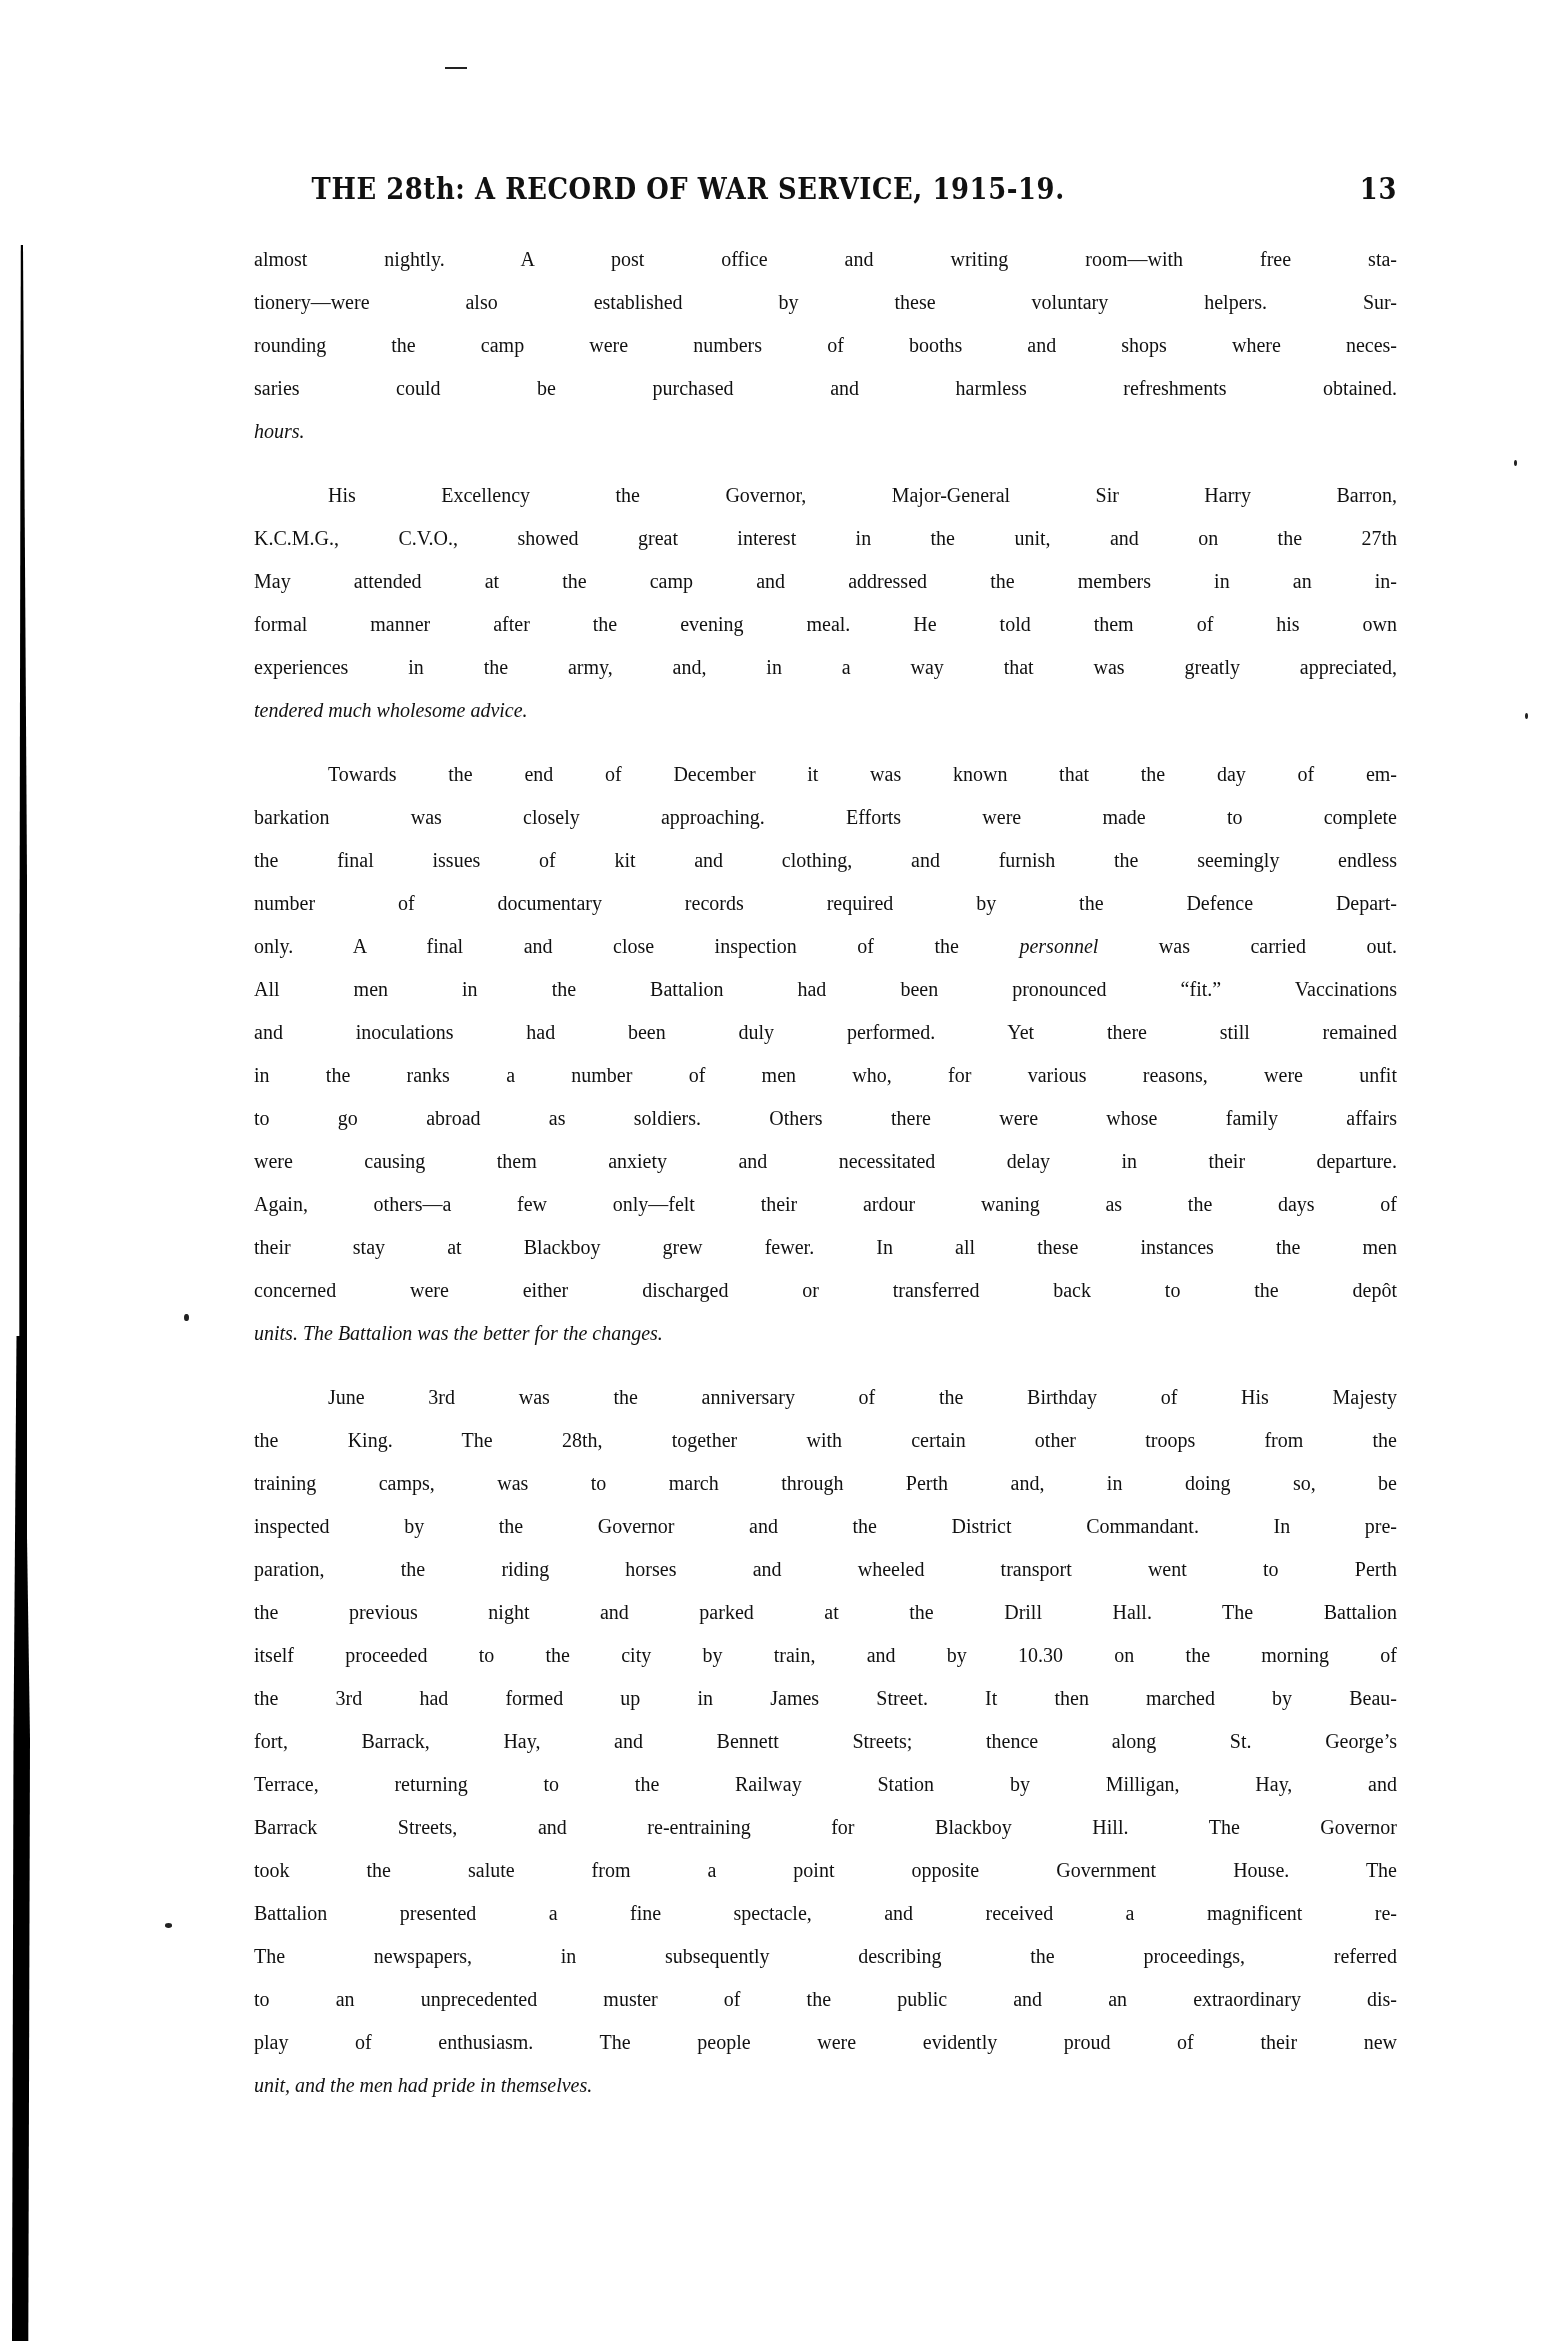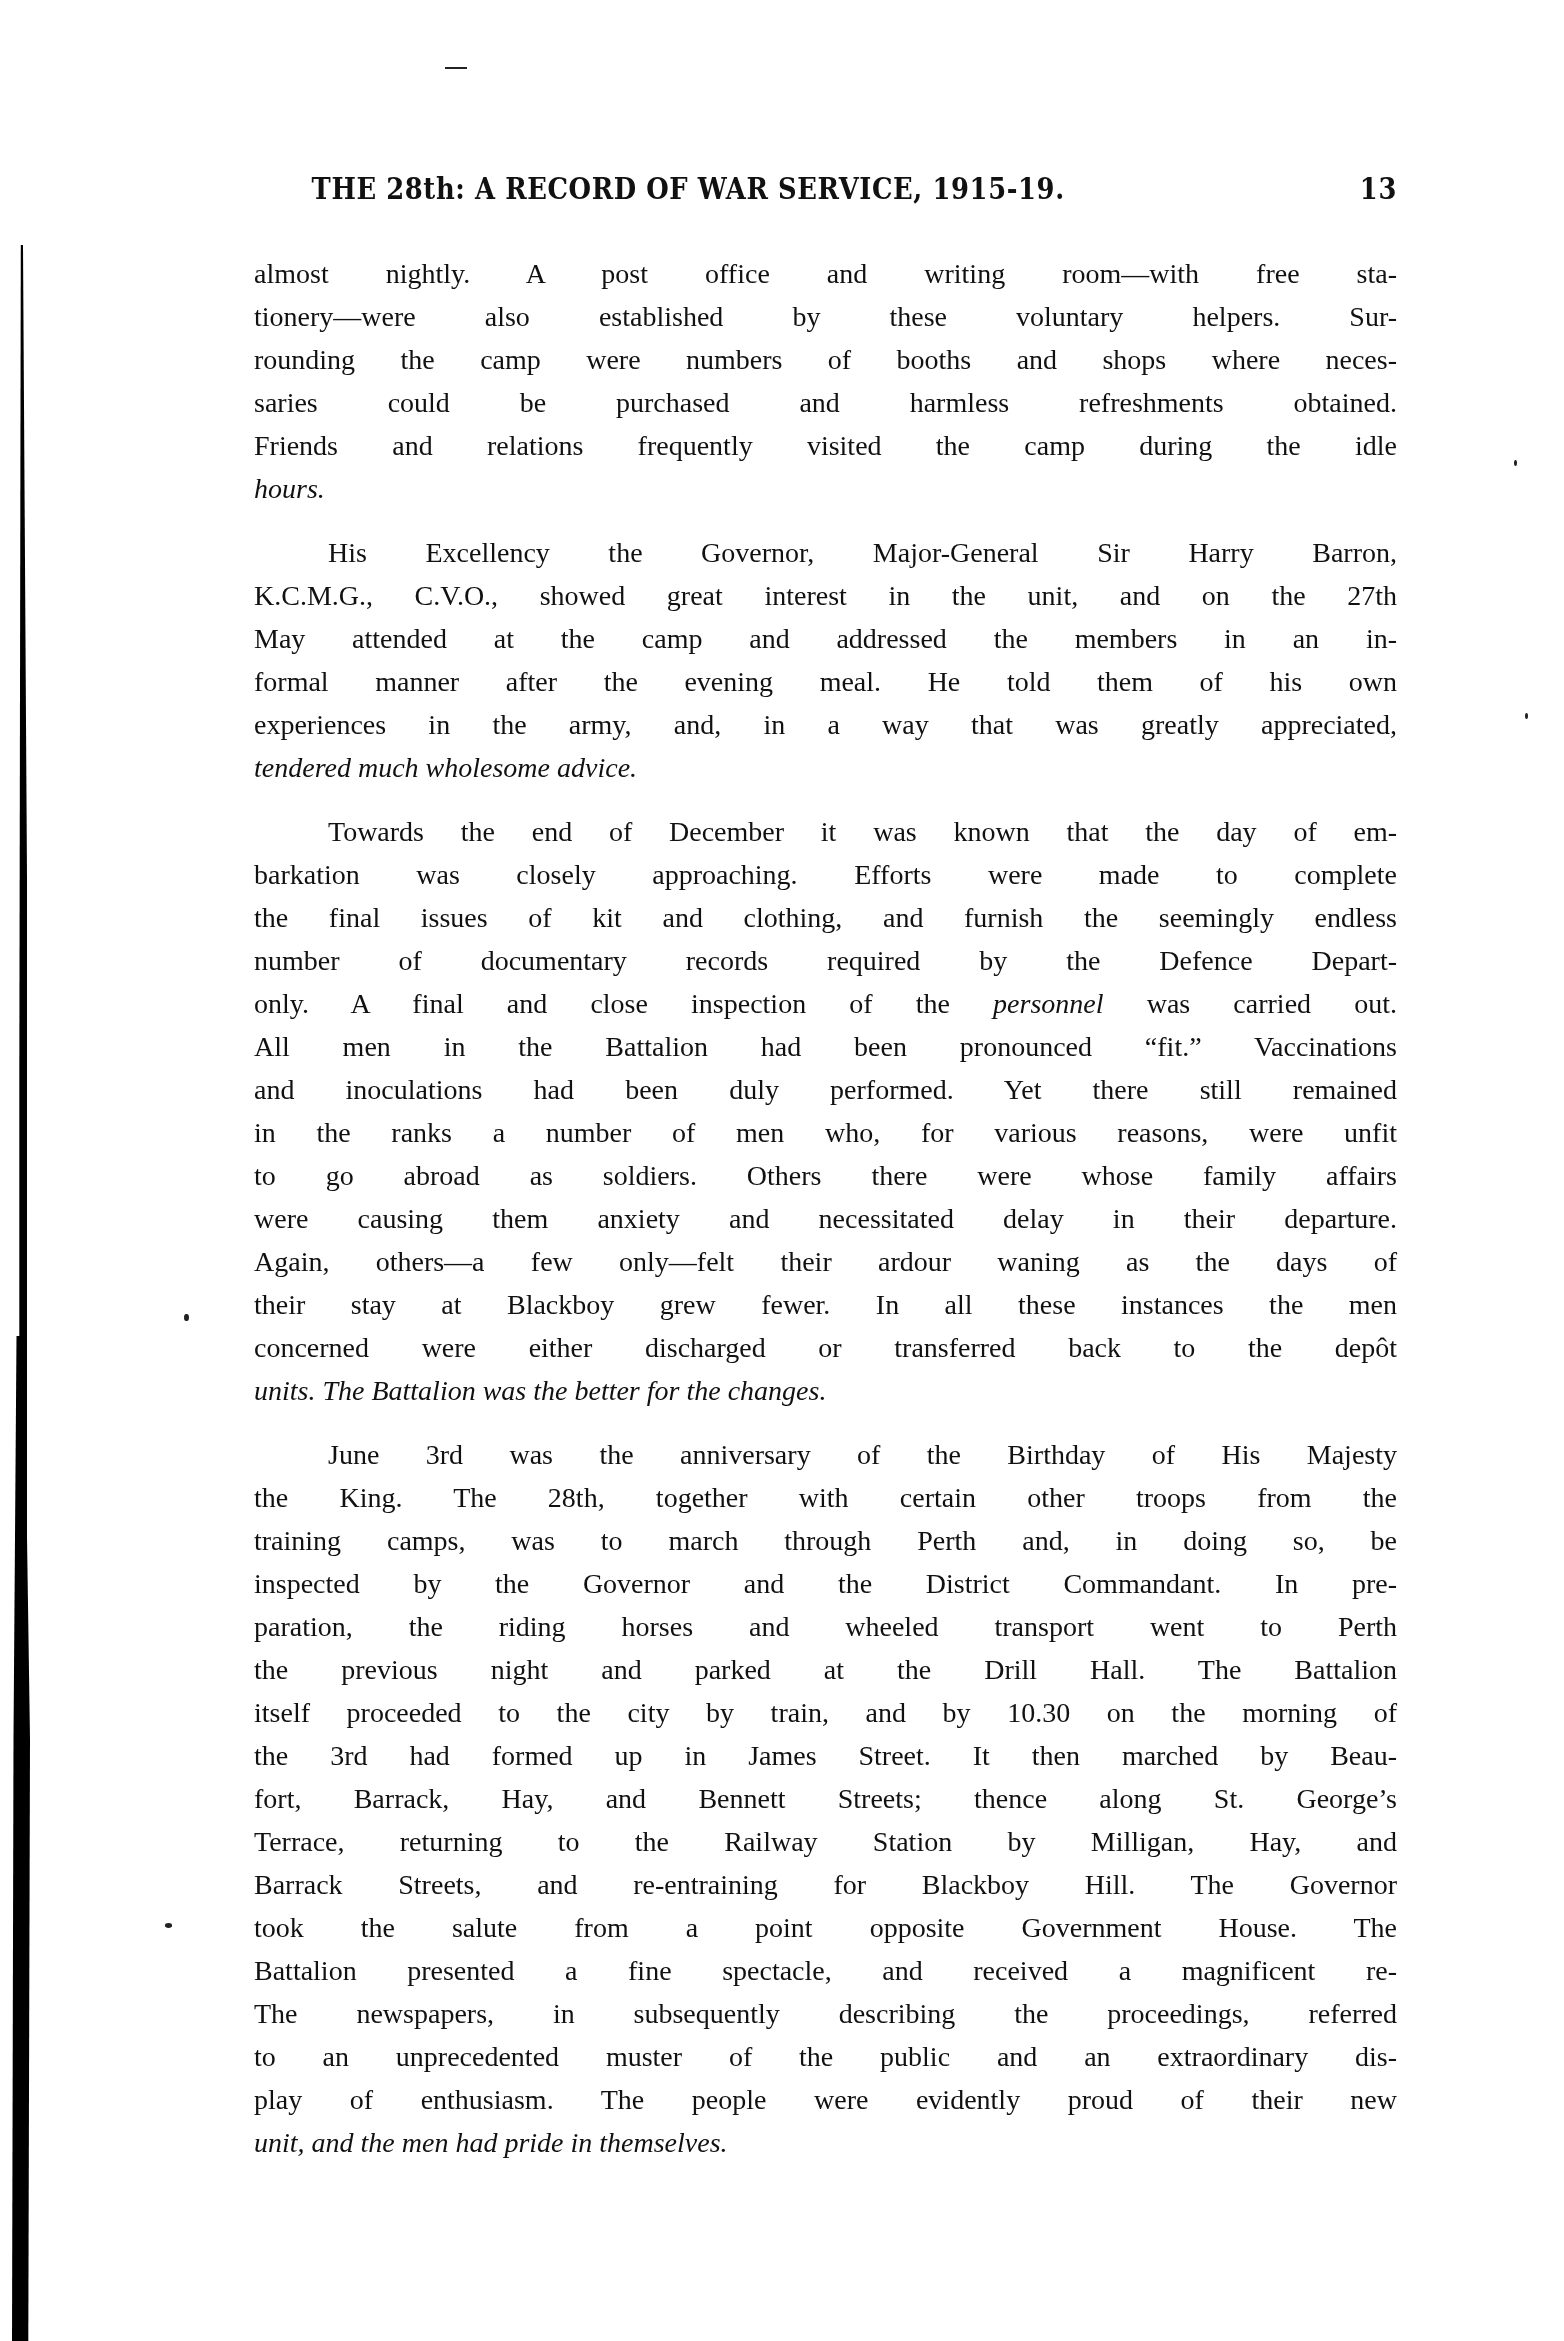--- a/index.html
+++ b/index.html
@@ -53,23 +53,23 @@
     left: 67px;
     top: 0;
     white-space: nowrap;
   }
   .running-head .page-num {
     position: absolute;
     right: 0;
     top: 0;
   }
   .body-text {
-    margin-top: 29px;
+    margin-top: 15px;
     font-family: "Liberation Serif", "DejaVu Serif", serif;
-    font-size: 28px;
+    font-size: 20px;
     line-height: 43px;
     text-align: justify;
     hyphens: none;
   }
   .para {
     margin: 0 0 21px 0;
     text-indent: 0;
   }
   .para .line {
     display: block;
@@ -104,21 +104,20 @@
     <span class="page-num">13</span>
   </div>
 
   <div class="body-text">
 
     <p class="para">
       <span class="line">almost nightly.  A post office and writing room—with free sta-</span>
       <span class="line">tionery—were also established by these voluntary helpers.  Sur-</span>
       <span class="line">rounding the camp were numbers of booths and shops where neces-</span>
       <span class="line">saries could be purchased and harmless refreshments obtained.</span>
-      <span class="line">Friends and relations frequently visited the camp during the idle</span>
       <span class="line last">hours.</span>
     </p>
 
     <p class="para">
       <span class="line indent">His Excellency the Governor, Major-General Sir Harry Barron,</span>
       <span class="line">K.C.M.G., C.V.O., showed great interest in the unit, and on the 27th</span>
       <span class="line">May attended at the camp and addressed the members in an in-</span>
       <span class="line">formal manner after the evening meal.  He told them of his own</span>
       <span class="line">experiences in the army, and, in a way that was greatly appreciated,</span>
       <span class="line last">tendered much wholesome advice.</span>

